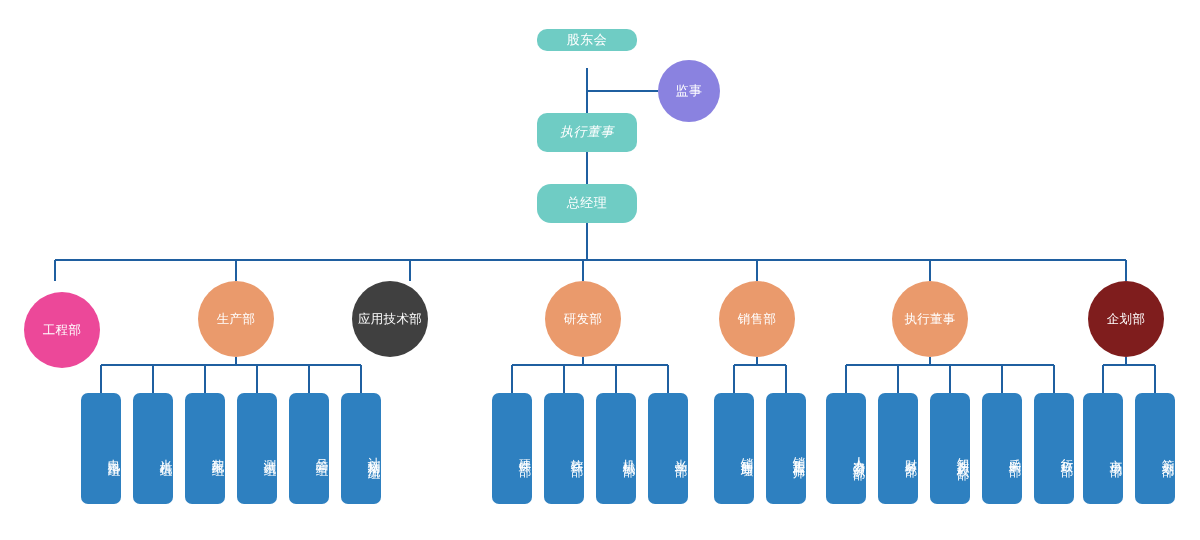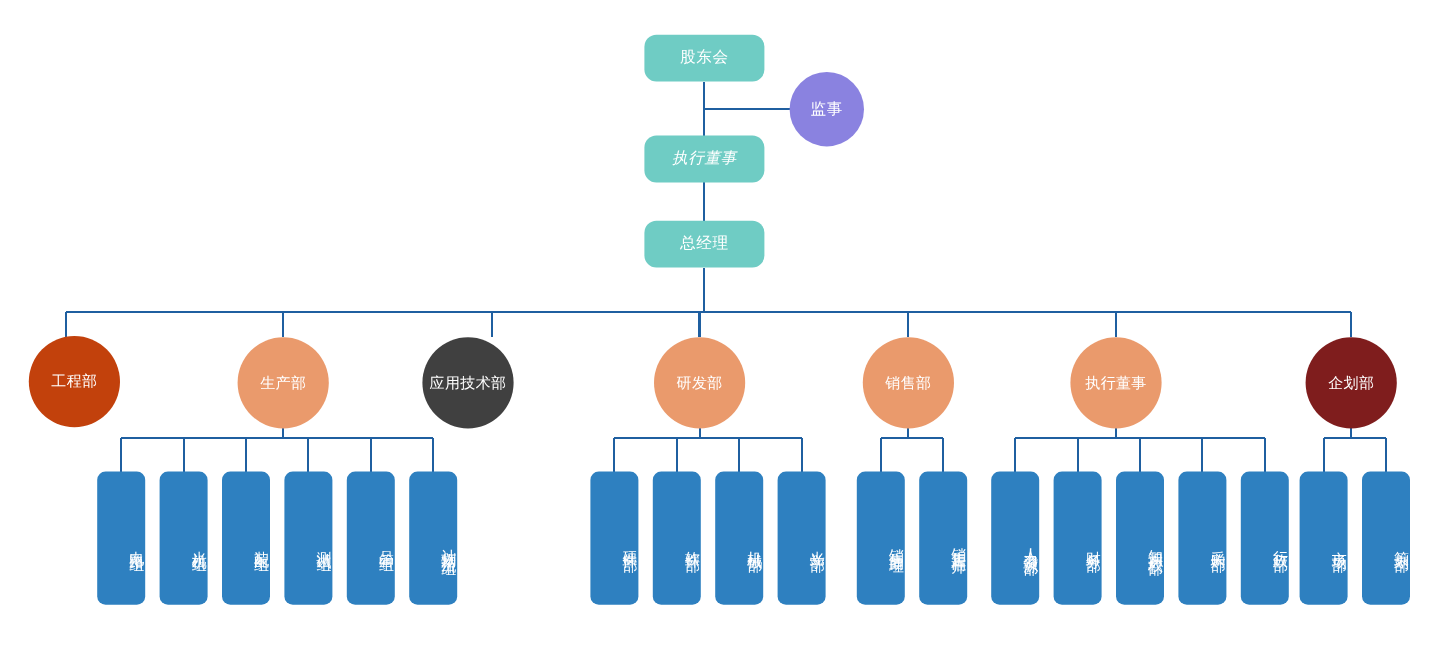--- a/index.html
+++ b/index.html
@@ -103,33 +103,33 @@
       <line x1="950" y1="365" x2="950" y2="393" stroke="#1F5FA0" stroke-width="1.8" shape-rendering="crispEdges"></line>
       <line x1="1002" y1="365" x2="1002" y2="393" stroke="#1F5FA0" stroke-width="1.8" shape-rendering="crispEdges"></line>
       <line x1="1054" y1="365" x2="1054" y2="393" stroke="#1F5FA0" stroke-width="1.8" shape-rendering="crispEdges"></line>
       <line x1="1126" y1="260" x2="1126" y2="281" stroke="#1F5FA0" stroke-width="1.6" shape-rendering="crispEdges"></line>
       <line x1="1126" y1="357" x2="1126" y2="365" stroke="#1F5FA0" stroke-width="1.8" shape-rendering="crispEdges"></line>
       <line x1="1103" y1="365" x2="1155" y2="365" stroke="#1F5FA0" stroke-width="1.8" shape-rendering="crispEdges"></line>
       <line x1="1103" y1="365" x2="1103" y2="393" stroke="#1F5FA0" stroke-width="1.8" shape-rendering="crispEdges"></line>
       <line x1="1155" y1="365" x2="1155" y2="393" stroke="#1F5FA0" stroke-width="1.8" shape-rendering="crispEdges"></line>
     </svg>
   <div id="node-layer">
-      <div class="node node-exec" style="left: 537px; top: 29px; width: 100px; height: 39px; background: rgb(111, 204, 196);">
+      <div class="node node-exec" style="left: 537px; top: 29px; width: 100px; height: 22px; background: rgb(111, 204, 196);">
         <span>股东会</span>
       </div>
       <div class="node node-exec" style="left: 537px; top: 113px; width: 100px; height: 39px; background: rgb(111, 204, 196); font-style: italic;">
         <span>执行董事</span>
       </div>
-      <div class="node node-exec" style="left: 537px; top: 184px; width: 100px; height: 39px; background: rgb(111, 204, 196);">
+      <div class="node node-exec" style="left: 537px; top: 184px; width: 100px; height: 39px; background: rgb(111, 204, 196); border-radius: 14px;">
         <span>总经理</span>
       </div>
       <div class="node node-supervisor" style="left: 658px; top: 60px; width: 62px; height: 62px; background: rgb(138, 130, 224);">
         <span>监事</span>
       </div>
-      <div class="node node-dept" style="left: 24px; top: 280px; width: 76px; height: 76px; background: #c2410c;">
+      <div class="node node-dept" style="left: 24px; top: 292px; width: 76px; height: 76px; background: #ec4899;">
         <span>工程部</span>
       </div>
       <div class="node node-dept" style="left: 198px; top: 281px; width: 76px; height: 76px; background: rgb(234, 154, 108);">
         <span>生产部</span>
       </div>
       <div class="node node-team" style="left: 81px; top: 393px; width: 40px; height: 111px; background: rgb(46, 128, 192);">
         <span>电路组</span>
       </div>
       <div class="node node-team" style="left: 133px; top: 393px; width: 40px; height: 111px; background: rgb(46, 128, 192);">
         <span>光机组</span>

